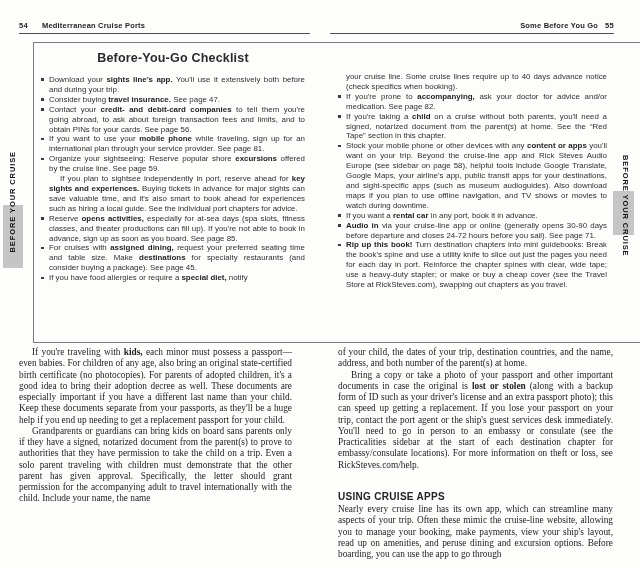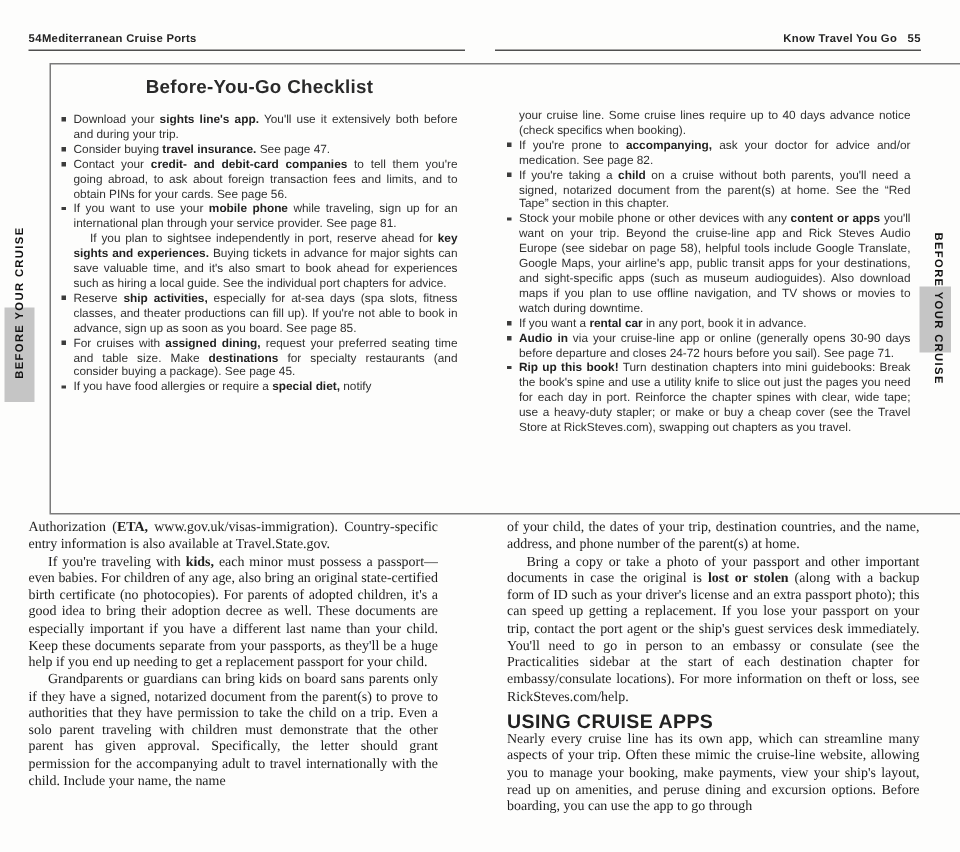--- a/index.html
+++ b/index.html
@@ -6,21 +6,21 @@
   body{width:640px;height:568px;overflow:hidden;}
   .canvas{position:relative;width:640px;height:568px;background:#fdfdfc;font-family:"Liberation Sans",sans-serif;}
 
   
   .runhead{position:absolute;top:21px;height:12px;border-bottom:1px solid #4f4f4f;
            font-family:"Liberation Sans",sans-serif;font-weight:bold;font-size:7.5px;
            letter-spacing:.2px;color:#242424;white-space:nowrap;}
   .runhead.left{left:19px;width:291px;text-align:left;}
   .runhead.right{left:330px;width:284px;text-align:right;}
   .runhead .pgnum{letter-spacing:.3px;}
-  .runhead.left .title{margin-left:0;}
+  .runhead.left .title{margin-left:14px;}
   .runhead.right .pgnum{margin-left:7px;}
 
   
   .tab-band{position:absolute;background:#c5c5c5;z-index:1;}
   .tab-band.l{left:3px;top:205px;width:20px;height:63px;}
   .tab-band.r{left:613px;top:191px;width:21px;height:44px;}
   .tab-text{position:absolute;z-index:3;font-family:"Liberation Sans",sans-serif;font-weight:bold;
             font-size:7.5px;letter-spacing:.9px;color:#101010;white-space:nowrap;
             writing-mode:vertical-rl;}
   .tab-text.l{left:8px;top:151px;transform:rotate(180deg);}
@@ -43,33 +43,33 @@
   .check-item.indent .txt{text-indent:11px;}
   .b{font-weight:bold;color:#1f1f1f;}
 
   
   .body-col{position:absolute;top:347px;width:273px;font-family:"Liberation Serif",serif;
             font-size:9.3px;line-height:11.25px;color:#1c1c1c;text-align:justify;}
   .body-col.colL{left:19px;}
   .body-col.colR{left:338px;width:275px;}
   .body-col p{margin:0;}
   .body-col p.ind{text-indent:13px;}
-  .body-heading{font-family:"Liberation Sans",sans-serif;font-weight:bold;font-size:13px;
-            letter-spacing:.3px;color:#222;margin:4px 0 2px 0;text-align:left;}
+  .body-heading{font-family:"Liberation Sans",sans-serif;font-weight:bold;font-size:10px;
+            letter-spacing:.3px;color:#222;margin:20px 0 2px 0;text-align:left;}
 </style>
 </head>
 <body>
 
 <div class="canvas">
 
   <div class="runhead left">
     <span class="pgnum">54</span><span class="title">Mediterranean Cruise Ports</span>
   </div>
   <div class="runhead right">
-    <span class="title">Know Travel You Go</span><span class="pgnum">55</span>
+    <span class="title">Some Before You Go</span><span class="pgnum">55</span>
   </div>
 
   <div class="tab-band l"></div>
   <div class="tab-band r"></div>
   <div class="tab-text l">BEFORE YOUR CRUISE</div>
   <div class="tab-text r">BEFORE YOUR CRUISE</div>
 
   <div class="checkbox">
     <div class="box-title">Before-You-Go Checklist</div>
     <div class="box-col colL">
@@ -82,27 +82,31 @@
           <span class="txt">Consider buying <b class="b">travel insurance.</b> See page 47.</span>
         </div>
         <div class="check-item">
           <span class="bul has-dot"></span>
           <span class="txt">Contact your <b class="b">credit- and debit-card companies</b> to tell them you're going abroad, to ask about foreign transaction fees and limits, and to obtain PINs for your cards. See page 56.</span>
         </div>
         <div class="check-item">
           <span class="bul has-dot"></span>
           <span class="txt">If you want to use your <b class="b">mobile phone</b> while traveling, sign up for an international plan through your service provider. See page 81.</span>
         </div>
+        <div class="check-item">
+          <span class="bul has-dot"></span>
+          <span class="txt">Organize your sightseeing: Reserve popular shore <b class="b">excursions</b> offered by the cruise line. See page 59.</span>
+        </div>
         <div class="check-item indent">
           <span class="bul"></span>
           <span class="txt">If you plan to sightsee independently in port, reserve ahead for <b class="b">key sights and experiences.</b> Buying tickets in advance for major sights can save valuable time, and it's also smart to book ahead for experiences such as hiring a local guide. See the individual port chapters for advice.</span>
         </div>
         <div class="check-item">
           <span class="bul has-dot"></span>
-          <span class="txt">Reserve <b class="b">ship activities,</b> especially for at-sea days (spa slots, fitness classes, and theater productions can fill up). If you're not able to book in advance, sign up as soon as you board. See page 85.</span>
+          <span class="txt">Reserve <b class="b">opens activities,</b> especially for at-sea days (spa slots, fitness classes, and theater productions can fill up). If you're not able to book in advance, sign up as soon as you board. See page 85.</span>
         </div>
         <div class="check-item">
           <span class="bul has-dot"></span>
           <span class="txt">For cruises with <b class="b">assigned dining,</b> request your preferred seating time and table size. Make <b class="b">destinations</b> for specialty restaurants (and consider buying a package). See page 45.</span>
         </div>
         <div class="check-item">
           <span class="bul has-dot"></span>
           <span class="txt">If you have food allergies or require a <b class="b">special diet,</b> notify</span>
         </div>
       </div>
@@ -132,24 +136,23 @@
           <span class="txt"><b class="b">Audio in</b> via your cruise-line app or online (generally opens 30-90 days before departure and closes 24-72 hours before you sail). See page 71.</span>
         </div>
         <div class="check-item">
           <span class="bul has-dot"></span>
           <span class="txt"><b class="b">Rip up this book!</b> Turn destination chapters into mini guidebooks: Break the book's spine and use a utility knife to slice out just the pages you need for each day in port. Reinforce the chapter spines with clear, wide tape; use a heavy-duty stapler; or make or buy a cheap cover (see the Travel Store at RickSteves.com), swapping out chapters as you travel.</span>
         </div>
       </div>
   </div>
 
   <div class="body-col colL">
-      <p>Authorization (<b class="b">ETA,</b> www.gov.uk/visas-immigration). Country-specific entry information is also available at Travel.State.gov.</p>
       <p class="ind">If you're traveling with <b class="b">kids,</b> each minor must possess a passport—even babies. For children of any age, also bring an original state-certified birth certificate (no photocopies). For parents of adopted children, it's a good idea to bring their adoption decree as well. These documents are especially important if you have a different last name than your child. Keep these documents separate from your passports, as they'll be a huge help if you end up needing to get a replacement passport for your child.</p>
       <p class="ind">Grandparents or guardians can bring kids on board sans parents only if they have a signed, notarized document from the parent(s) to prove to authorities that they have permission to take the child on a trip. Even a solo parent traveling with children must demonstrate that the other parent has given approval. Specifically, the letter should grant permission for the accompanying adult to travel internationally with the child. Include your name, the name</p>
     </div>
   <div class="body-col colR">
-      <p>of your child, the dates of your trip, destination countries, and the name, address, and phone number of the parent(s) at home.</p>
+      <p>of your child, the dates of your trip, destination countries, and the name, address, and both number of the parent(s) at home.</p>
       <p class="ind">Bring a copy or take a photo of your passport and other important documents in case the original is <b class="b">lost or stolen</b> (along with a backup form of ID such as your driver's license and an extra passport photo); this can speed up getting a replacement. If you lose your passport on your trip, contact the port agent or the ship's guest services desk immediately. You'll need to go in person to an embassy or consulate (see the Practicalities sidebar at the start of each destination chapter for embassy/consulate locations). For more information on theft or loss, see RickSteves.com/help.</p>
       <div class="body-heading">USING CRUISE APPS</div>
       <p>Nearly every cruise line has its own app, which can streamline many aspects of your trip. Often these mimic the cruise-line website, allowing you to manage your booking, make payments, view your ship's layout, read up on amenities, and peruse dining and excursion options. Before boarding, you can use the app to go through</p>
     </div>
 
 </div>
 
 </body></html>

